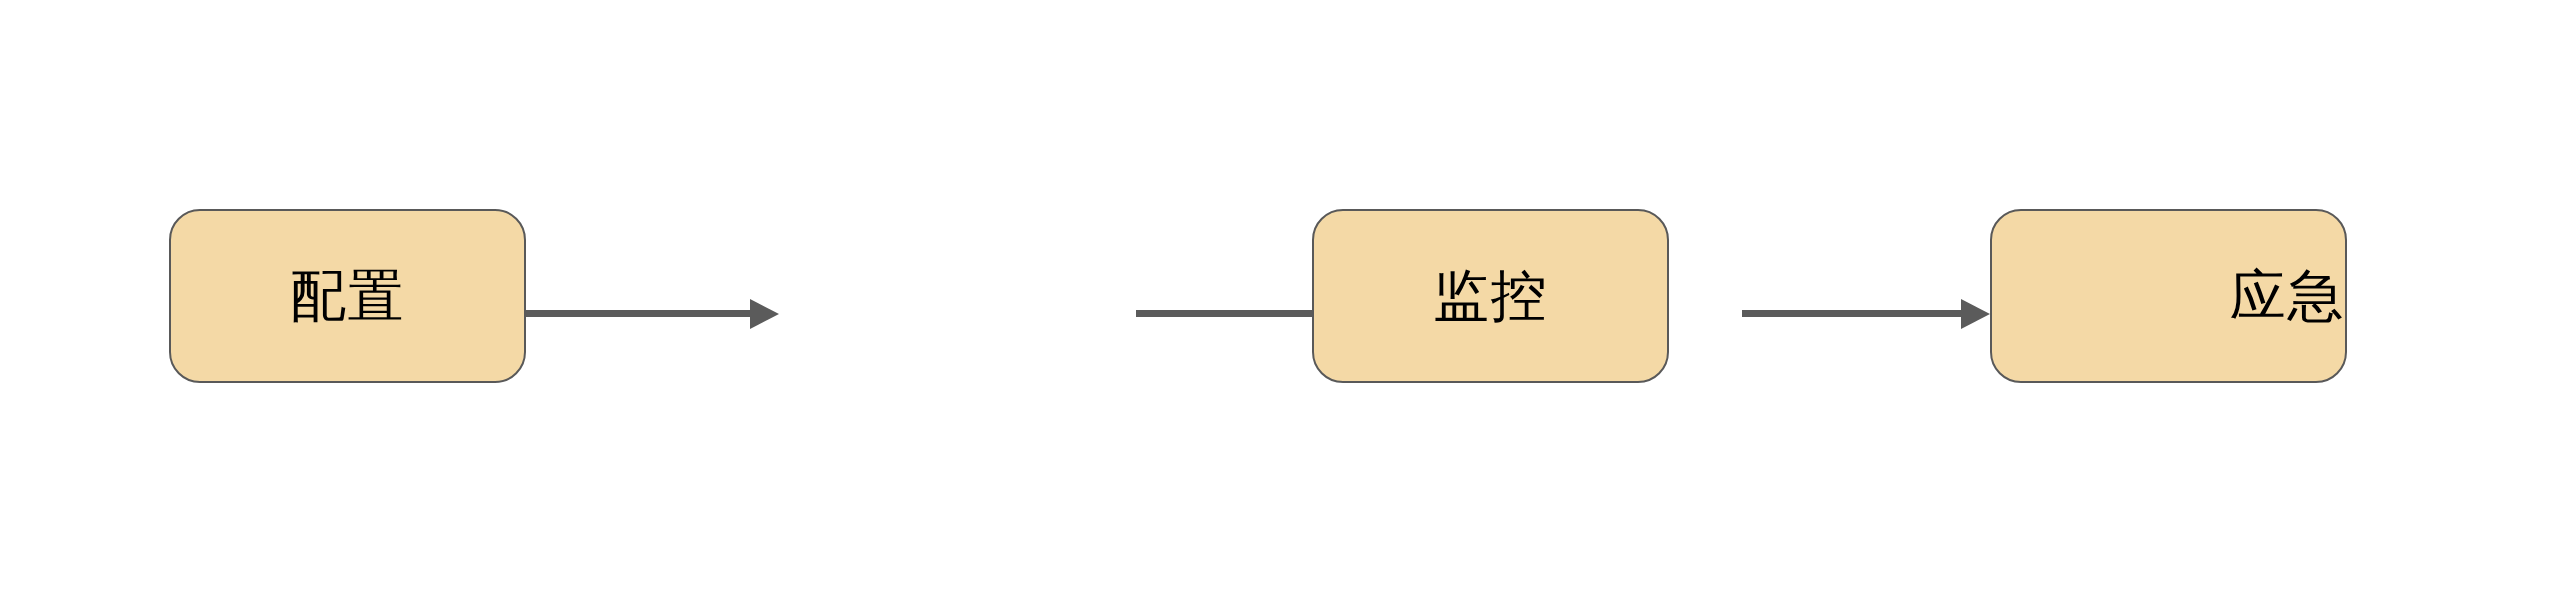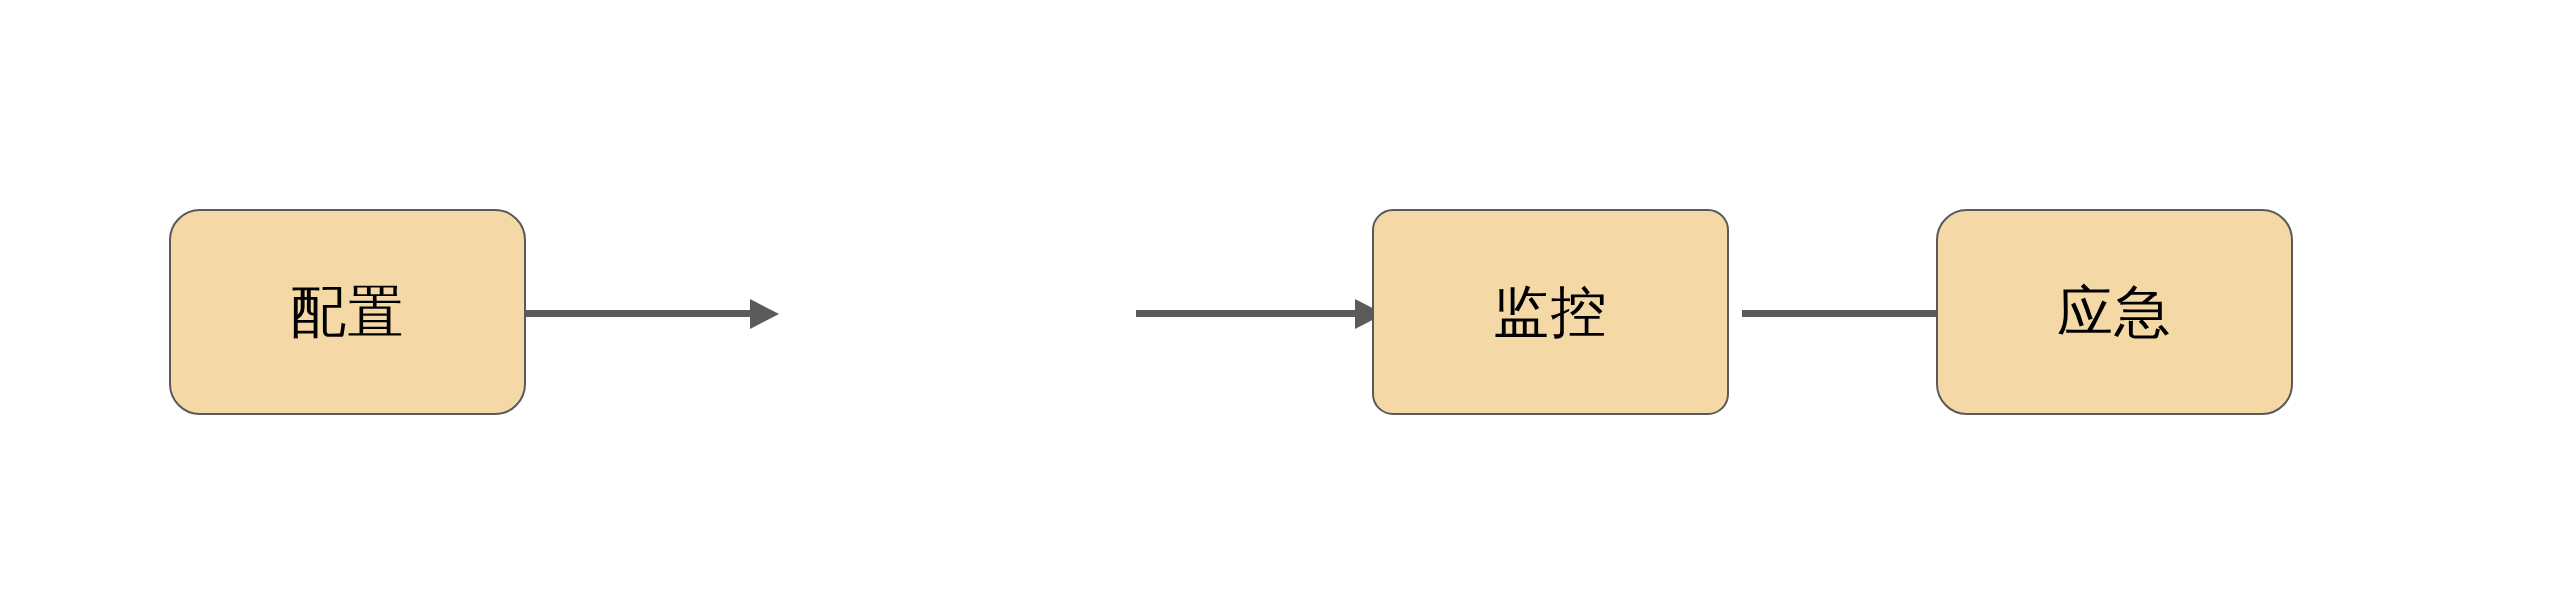--- a/index.html
+++ b/index.html
@@ -20,21 +20,21 @@
   .canvas {
     position: relative;
     width: 2576px;
     height: 616px;
     background: var(--canvas-bg);
   }
   .node {
     position: absolute;
     top: 209px;
     width: 357px;
-    height: 206px;
+    height: 174px;
     background: var(--node-fill);
     border: 2.3px solid var(--node-border);
     border-radius: 31px;
     display: flex;
     align-items: center;
     justify-content: center;
   }
   .node-label {
     font-size: 56px;
     line-height: 1;
@@ -76,27 +76,27 @@
     <div class="edge-line"></div>
     <div class="edge-head"></div>
   </div>
 
 
   <div class="edge" style="left:1136px;width:248px;">
     <div class="edge-line"></div>
     <div class="edge-head"></div>
   </div>
 
-  <div class="node" style="left:1372px;border-radius:21px;">
+  <div class="node" style="left:1312px;">
     <span class="node-label">监控</span>
   </div>
 
   <div class="edge" style="left:1742px;width:248px;">
     <div class="edge-line"></div>
     <div class="edge-head"></div>
   </div>
 
-  <div class="node" style="left:1936px;">
+  <div class="node" style="left:1990px;justify-content:flex-end;">
     <span class="node-label">应急</span>
   </div>
 
 </div>
 
 
 </body></html>

